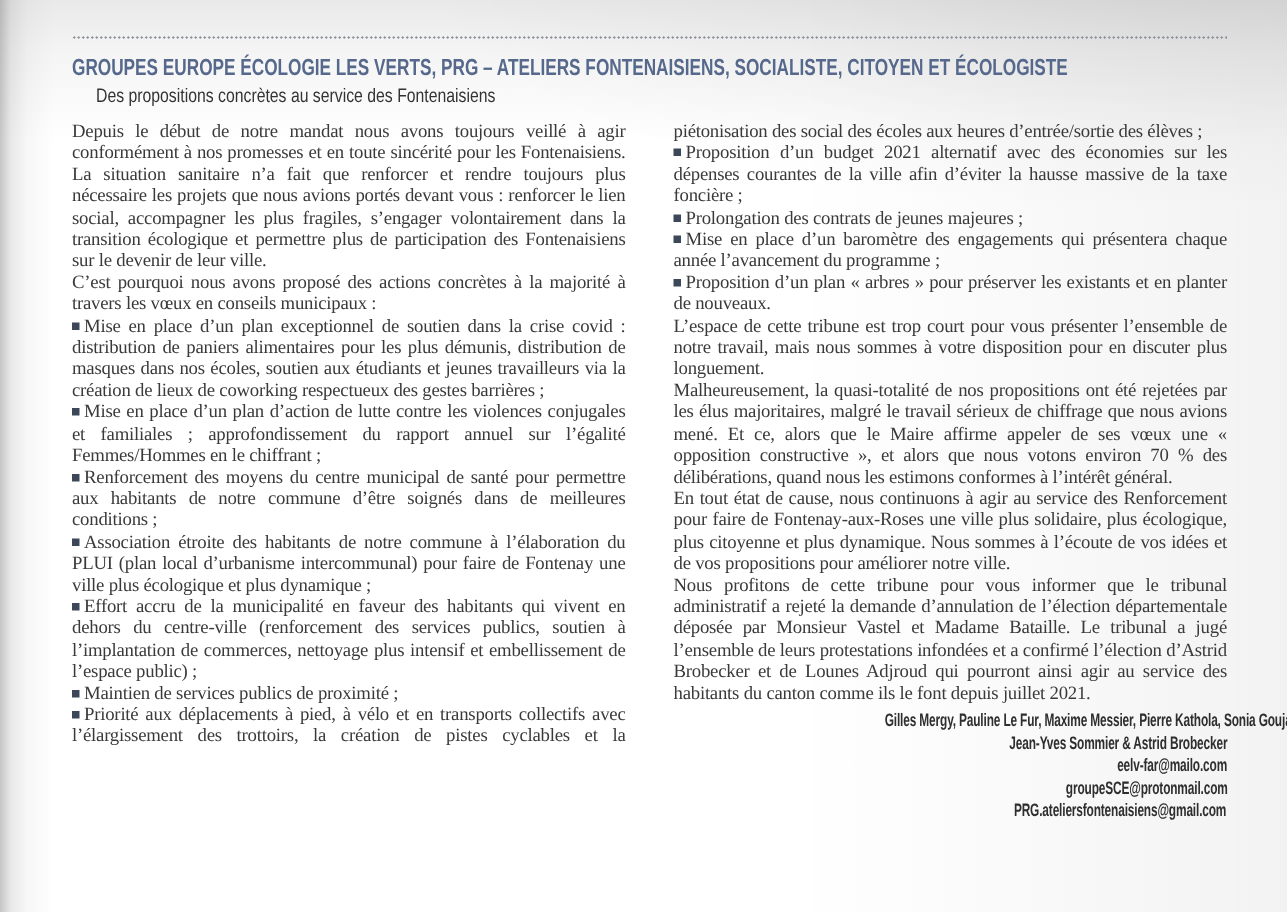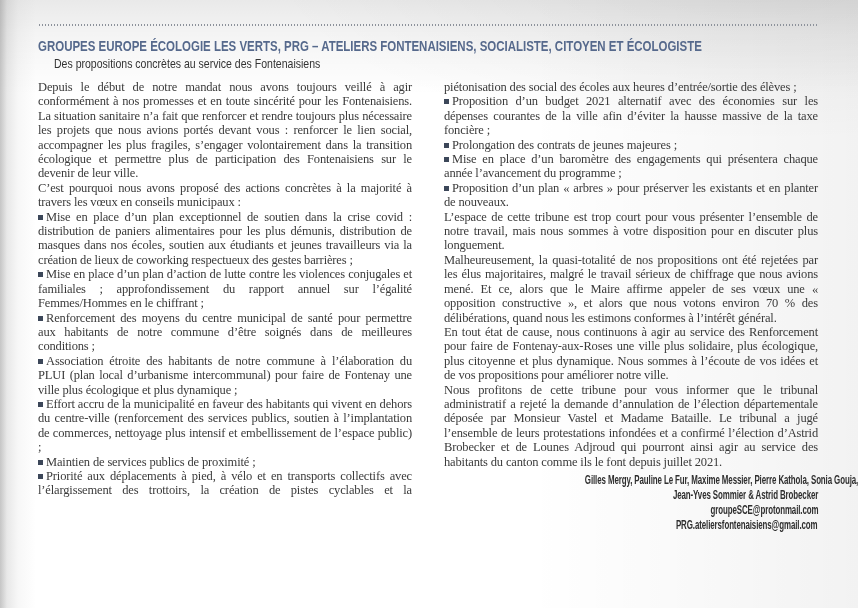--- a/index.html
+++ b/index.html
@@ -8,21 +8,21 @@
     width:858px;height:608px;
     overflow:hidden;
     background:
       linear-gradient(90deg, rgba(110,110,110,.40) 0px, rgba(150,150,150,.22) 7px, rgba(190,190,190,.12) 18px, rgba(255,255,255,0) 36px),
       radial-gradient(ellipse 700px 260px at 88% -40px, rgba(0,0,0,.065), rgba(0,0,0,0) 70%),
       linear-gradient(180deg, rgba(0,0,0,.085) 0px, rgba(0,0,0,.045) 34px, rgba(0,0,0,0) 95px),
       linear-gradient(270deg, rgba(0,0,0,.05) 0px, rgba(0,0,0,.028) 140px, rgba(0,0,0,0) 330px),
       #ffffff;
     font-family:"Liberation Serif","DejaVu Serif",serif;
   }
-  .content{position:absolute;left:38px;right:40px;top:24px;}
+  .content{position:absolute;left:48px;right:40px;top:24px;}
   .rule{
     height:2px;
     background-image:radial-gradient(circle, #8d929b 0.7px, rgba(0,0,0,0) 0.9px);
     background-size:3px 2px;
     background-repeat:repeat-x;
     background-position:0 50%;
   }
   .title{
     margin-top:11px;
     font-family:"Liberation Sans","DejaVu Sans",sans-serif;
@@ -105,19 +105,20 @@
           <p><span class="bullet"></span>Prolongation des contrats de jeunes majeures ;</p>
           <p><span class="bullet"></span>Mise en place d’un baromètre des engagements qui présentera chaque année l’avancement du programme ;</p>
           <p><span class="bullet"></span>Proposition d’un plan « arbres » pour préserver les existants et en planter de nouveaux.</p>
           <p>L’espace de cette tribune est trop court pour vous présenter l’ensemble de notre travail, mais nous sommes à votre disposition pour en discuter plus longuement.</p>
           <p>Malheureusement, la quasi-totalité de nos propositions ont été rejetées par les élus majoritaires, malgré le travail sérieux de chiffrage que nous avions mené. Et ce, alors que le Maire affirme appeler de ses vœux une « opposition constructive », et alors que nous votons environ 70 % des délibérations, quand nous les estimons conformes à l’intérêt général.</p>
           <p>En tout état de cause, nous continuons à agir au service des Renforcement pour faire de Fontenay-aux-Roses une ville plus solidaire, plus écologique, plus citoyenne et plus dynamique. Nous sommes à l’écoute de vos idées et de vos propositions pour améliorer notre ville.</p>
           <p>Nous profitons de cette tribune pour vous informer que le tribunal administratif a rejeté la demande d’annulation de l’élection départementale déposée par Monsieur Vastel et Madame Bataille. Le tribunal a jugé l’ensemble de leurs protestations infondées et a confirmé l’élection d’Astrid Brobecker et de Lounes Adjroud qui pourront ainsi agir au service des habitants du canton comme ils le font depuis juillet 2021.</p>
           <div class="signature">
             <span class="line"><span class="squeeze">Gilles Mergy, Pauline Le Fur, Maxime Messier, Pierre Kathola, Sonia Gouja,</span></span>
             <span class="line"><span class="squeeze">Jean-Yves Sommier &amp; Astrid Brobecker</span></span>
+            <span class="line"><span class="squeeze">eelv-far@mailo.com</span></span>
             <span class="line"><span class="squeeze">groupeSCE@protonmail.com</span></span>
             <span class="line"><span class="squeeze">PRG.ateliersfontenaisiens@gmail.com</span></span>
           </div>
         </div>
     </div>
   </div>
 </div>
 
 </body></html>

